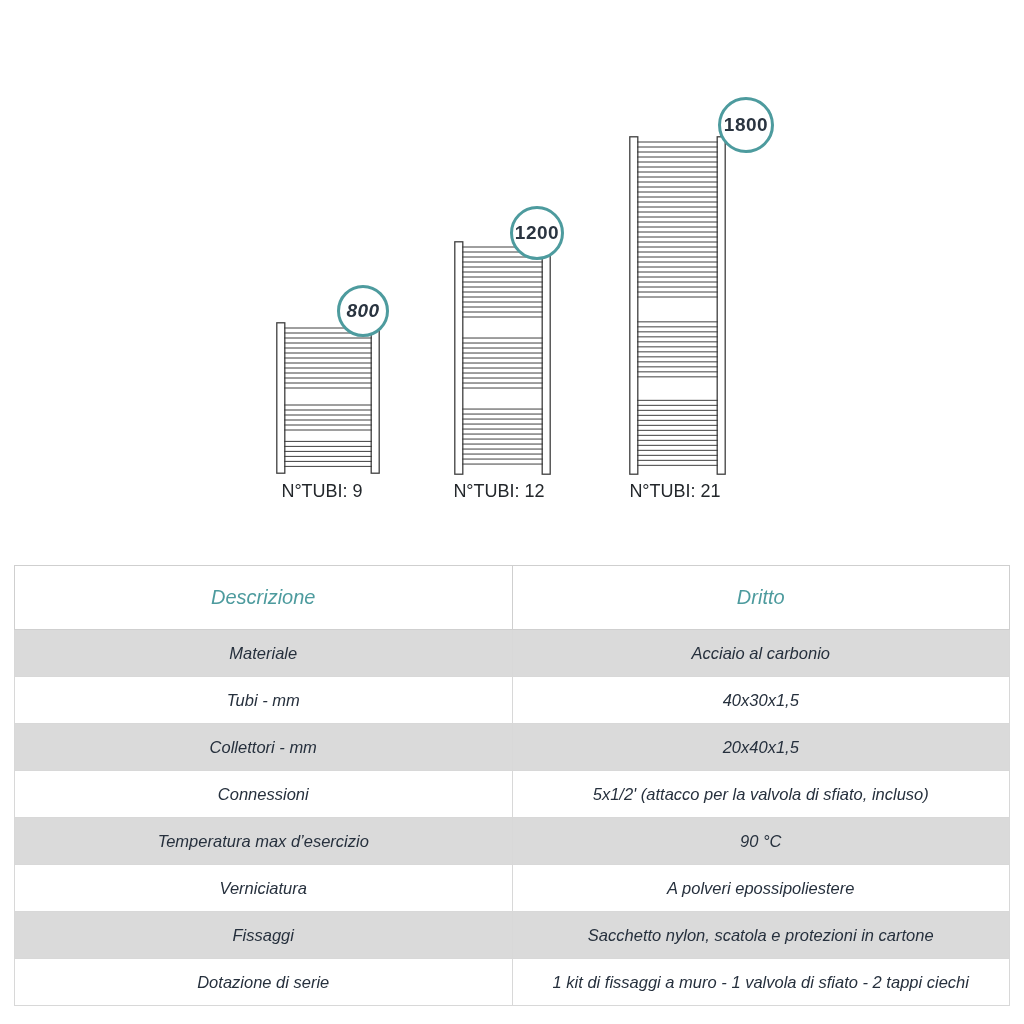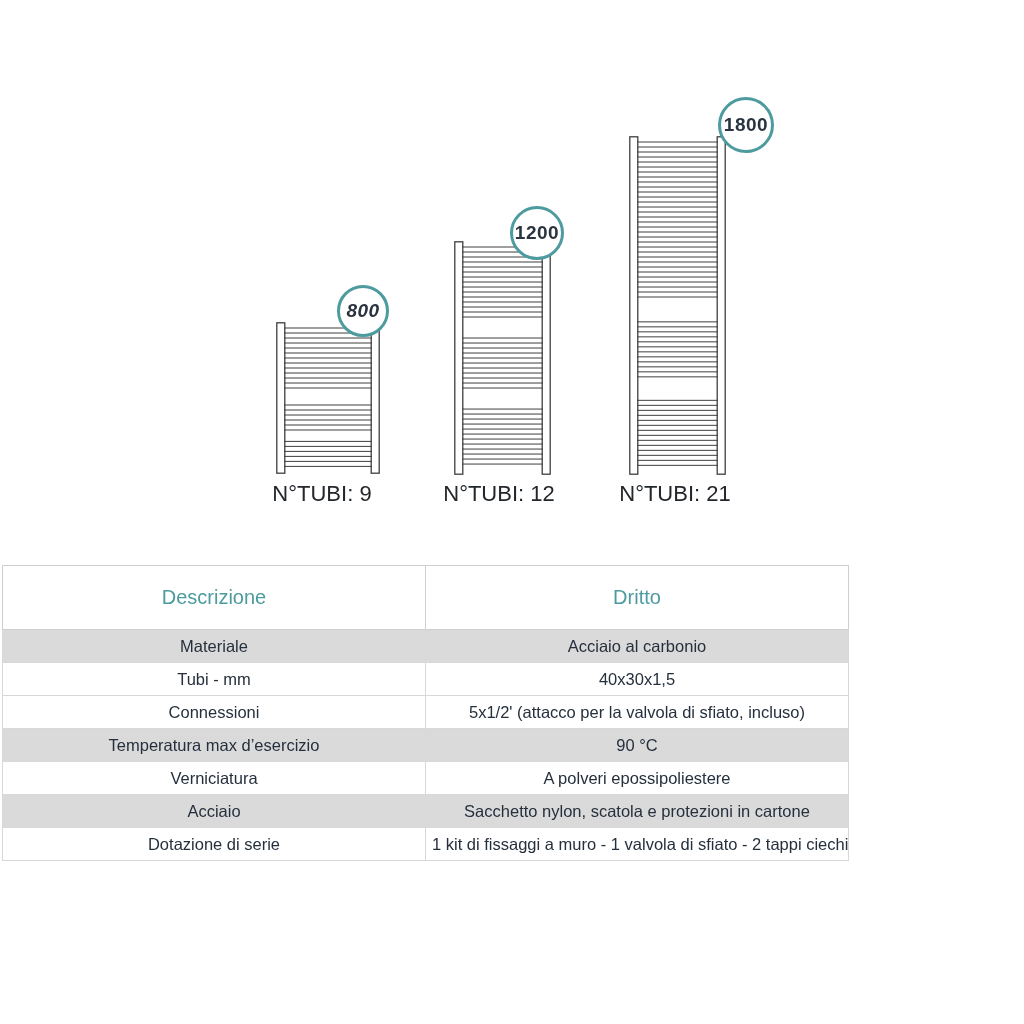--- a/index.html
+++ b/index.html
@@ -16,33 +16,33 @@
   }
   .diagram-area{position:absolute;left:0;top:0;width:1024px;height:560px;}
   .radiator{position:absolute;}
   .badge{
     position:absolute;border:3px solid var(--accent);border-radius:50%;
     background:#fff;display:flex;align-items:center;justify-content:center;
     font-size:19px;font-weight:600;color:#2a3440;box-sizing:border-box;z-index:2;
     letter-spacing:0.5px;
   }
   .tube-label{
-    position:absolute;text-align:center;font-size:22px;color:#23272b;width:160px;
+    position:absolute;text-align:center;font-size:18px;color:#23272b;width:160px;
   }
   .spec-table{
-    position:absolute;left:2px;top:565px;width:847px;
-    border-collapse:collapse;table-layout:fixed;
+    position:absolute;left:14px;top:565px;width:996px;
+    border-collapse:collapse;table-layout:fixed;font-style:italic;
   }
   .spec-table th{
     height:61px;color:var(--accent);font-size:20px;font-weight:400;
     border:1px solid var(--line);background:#fff;text-align:center;
   }
   .spec-table td{
     height:32px;font-size:16.5px;color:var(--text-dark);text-align:center;
-    border:1px solid #d8d8d8;background:#fff;padding:0 6px;
+    border:1px solid #d8d8d8;background:#fff;padding:7px 6px;
     white-space:nowrap;overflow:hidden;
   }
   .spec-table tr.shaded td{background:var(--row-shade);}
 </style>
 </head>
 <body>
 
 <div class="page">
 
   <div class="diagram-area">
@@ -196,34 +196,38 @@
     </thead>
     <tbody>
         <tr class="shaded">
           <td>Materiale</td>
           <td>Acciaio al carbonio</td>
         </tr>
         <tr>
           <td>Tubi - mm</td>
           <td>40x30x1,5</td>
         </tr>
+        <tr class="shaded">
+          <td>Collettori - mm</td>
+          <td>20x40x1,5</td>
+        </tr>
         <tr>
           <td>Connessioni</td>
           <td>5x1/2' (attacco per la valvola di sfiato, incluso)</td>
         </tr>
         <tr class="shaded">
           <td>Temperatura max d’esercizio</td>
           <td>90 °C</td>
         </tr>
         <tr>
           <td>Verniciatura</td>
           <td>A polveri epossipoliestere</td>
         </tr>
         <tr class="shaded">
-          <td>Acciaio</td>
+          <td>Fissaggi</td>
           <td>Sacchetto nylon, scatola e protezioni in cartone</td>
         </tr>
         <tr>
           <td>Dotazione di serie</td>
           <td>1 kit di fissaggi a muro - 1 valvola di sfiato - 2 tappi ciechi</td>
         </tr>
       </tbody>
   </table>
 
 </div>

